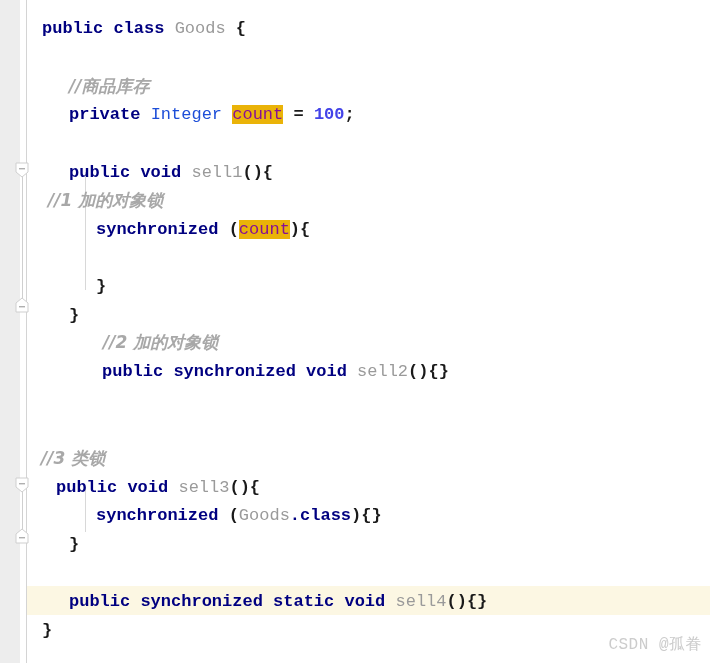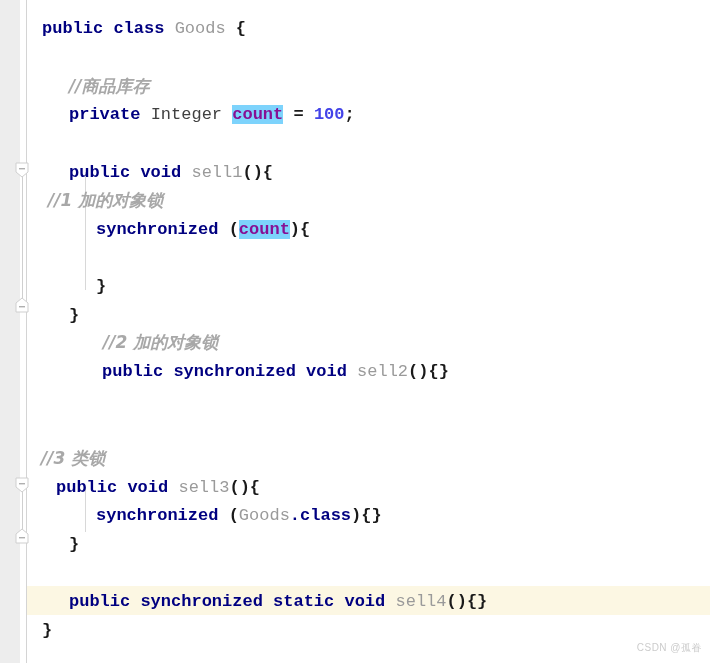--- a/index.html
+++ b/index.html
@@ -51,24 +51,24 @@
 
   
   .cur-line-bg{
     position:absolute;left:20px;width:690px;height:29px;
     background:#fcf7e3;
   }
 
   
   .kw   {color:#000080;font-weight:bold;}
   .id   {color:#9a9a9a;}
-  .type {color:#404040;}
+  .type {color:#1d4ed8;}
   .punc {color:#1a1a1a;font-weight:bold;}
   .num  {color:#4343e8;font-weight:bold;}
-  .fld  {color:#871094;font-weight:bold;background:#7dd3fc;}
+  .fld  {color:#871094;font-weight:normal;background:#eab308;}
   .cmtcn{color:#a8a8a8;font-style:italic;font-family:"DejaVu Sans","Liberation Sans",sans-serif;font-weight:bold;}
 
   
   .caret{
     display:inline-block;width:2px;height:20px;
     background:#1a1a1a;vertical-align:-4px;margin-left:0px;
   }
 
   
   .indent-guide{
@@ -80,22 +80,22 @@
     position:absolute;left:22px;width:1px;background:#cfcfcf;
   }
   .fold-mark{
     position:absolute;left:13px;width:18px;height:18px;
   }
   .fold-mark svg{display:block;}
 
   
   .watermark{
     position:absolute;right:8px;bottom:8px;
-    font-family:Liberation Sans, sans-serif;
-    font-size:10px;color:#cccccc;
+    font-family:Liberation Mono, monospace;
+    font-size:16px;color:#cccccc;
     letter-spacing:0.5px;
     user-select:none;
   }
 </style>
 </head>
 <body>
 
 <div id="editor">
 
   <div class="cur-line-bg" id="curline" style="top: 586px; height: 29px;"></div>

